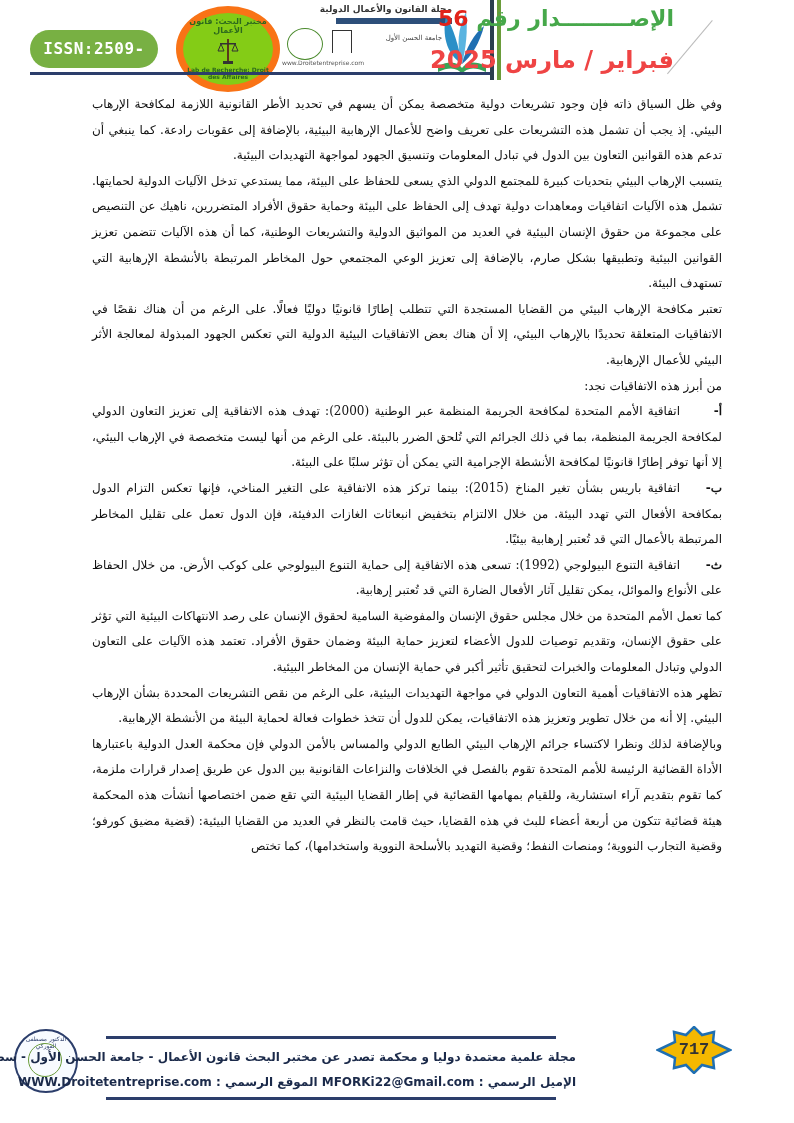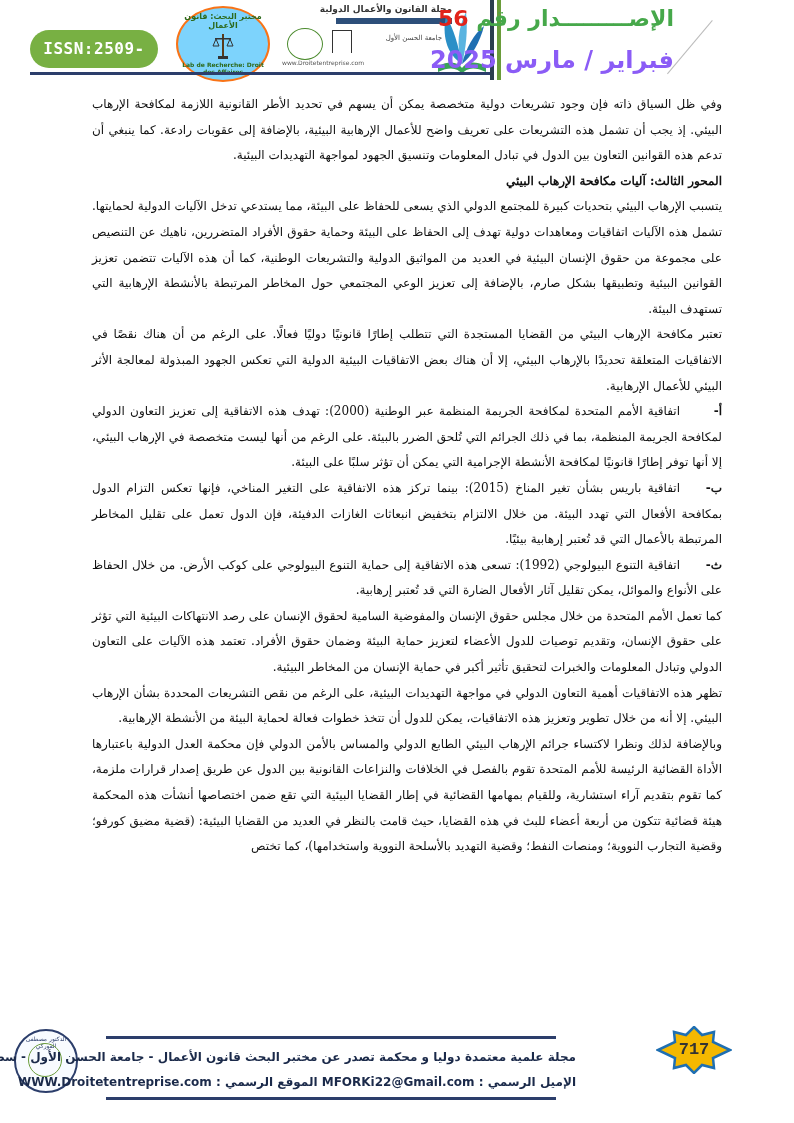--- a/index.html
+++ b/index.html
@@ -6,39 +6,39 @@
   body { width:794px; height:1123px; position:relative; overflow:hidden;
          font-family:"DejaVu Sans", sans-serif; color:#111; }
 
   
   .header { position:absolute; top:0; left:0; width:794px; height:88px; }
   .issn { position:absolute; left:30px; top:30px; width:128px; height:38px;
           background:#78b043; border-radius:19px; color:#fff;
           font-family:"DejaVu Sans Mono", monospace; font-weight:bold;
           font-size:16px; line-height:38px; text-align:center; direction:ltr; letter-spacing:0.5px; }
   .seal-lab { position:absolute; left:176px; top:6px; width:90px; height:72px;
-              border:2px solid #f97316; border-radius:50%; background:#7dd3fc; }
+              border:7px solid #f97316; border-radius:50%; background:#84cc16; }
   .seal-lab .ring-text { position:absolute; left:0; right:0; top:4px; text-align:center;
               font-size:8px; color:#2d6a1d; font-weight:bold; }
   .seal-lab .ring-bottom { position:absolute; left:0; right:0; bottom:5px; text-align:center;
               font-size:6px; color:#2d6a1d; direction:ltr; font-weight:bold; }
   .seal-lab .scales { position:absolute; left:34px; top:24px; width:22px; height:28px; }
   .journal-banner { position:absolute; left:282px; top:4px; width:170px; height:62px; }
   .journal-banner .jtitle { position:absolute; right:0; top:0; font-size:9px; font-weight:bold; color:#333; white-space:nowrap; }
   .journal-banner .jstrip { position:absolute; right:0; top:14px; width:116px; height:6px; background:#2d4f7a; }
   .journal-banner .mini-seal { position:absolute; left:5px; top:24px; width:34px; height:30px; border:1.5px solid #4a8a2c; border-radius:50%; }
   .journal-banner .castle { position:absolute; left:50px; top:26px; width:18px; height:22px; border:1.5px solid #333; border-bottom:none; }
   .journal-banner .univ { position:absolute; right:10px; top:30px; font-size:7px; color:#444; }
   .journal-banner .site { position:absolute; left:0; bottom:0; font-size:6px; color:#555; direction:ltr; }
   .book-logo { position:absolute; left:436px; top:4px; width:52px; height:72px; }
   .vbar-dark { position:absolute; left:490px; top:0; width:4px; height:80px; background:#2c3e50; }
   .vbar-green { position:absolute; left:497px; top:0; width:4px; height:80px; background:#6a9c3a; }
   .issue-line { position:absolute; right:120px; top:6px; font-size:22px; font-weight:bold; color:#46a84a; white-space:nowrap; }
   .issue-line .num { color:#e2231a; }
-  .date-line { position:absolute; right:120px; top:46px; font-size:24px; font-weight:bold; color:#8b5cf6; white-space:nowrap; }
+  .date-line { position:absolute; right:120px; top:46px; font-size:24px; font-weight:bold; color:#ef4444; white-space:nowrap; }
   .deco-slash { position:absolute; left:712px; top:20px; width:1px; height:70px; background:#bbb; transform:rotate(40deg); transform-origin:top left; }
   .header-rule { position:absolute; left:30px; top:72px; width:460px; height:3px; background:#2c3e6b; }
 
   
   .content { position:absolute; top:92px; left:92px; width:630px;
              font-family:"DejaVu Serif", serif; font-size:12px; line-height:25.6px;
              text-align:justify; text-align-last:right; }
   .content p { margin:0; }
   .content .heading { font-weight:bold; }
   .content .num-heading { font-weight:bold; padding-right:18px; }
@@ -100,23 +100,23 @@
     <span>الإصـــــــــدار رقم</span>
     <span class="num">56</span>
   </div>
   <div class="date-line">فبراير / مارس 2025</div>
   <div class="deco-slash"></div>
   <div class="header-rule"></div>
 </div>
 
 <div class="content">
   <p>وفي ظل السياق ذاته فإن وجود تشريعات دولية متخصصة يمكن أن يسهم في تحديد الأطر القانونية اللازمة لمكافحة الإرهاب البيئي. إذ يجب أن تشمل هذه التشريعات على تعريف واضح للأعمال الإرهابية البيئية، بالإضافة إلى عقوبات رادعة. كما ينبغي أن تدعم هذه القوانين التعاون بين الدول في تبادل المعلومات وتنسيق الجهود لمواجهة التهديدات البيئية.</p>
-  <p class="heading">المحور الثالث: آليات مكافحة الإرهاب البيئي</p>
   <p>يتسبب الإرهاب البيئي بتحديات كبيرة للمجتمع الدولي الذي يسعى للحفاظ على البيئة، مما يستدعي تدخل الآليات الدولية لحمايتها. تشمل هذه الآليات اتفاقيات ومعاهدات دولية تهدف إلى الحفاظ على البيئة وحماية حقوق الأفراد المتضررين، ناهيك عن التنصيص على مجموعة من حقوق الإنسان البيئية في العديد من المواثيق الدولية والتشريعات الوطنية، كما أن هذه الآليات تتضمن تعزيز القوانين البيئية وتطبيقها بشكل صارم، بالإضافة إلى تعزيز الوعي المجتمعي حول المخاطر المرتبطة بالأنشطة الإرهابية التي تستهدف البيئة.</p>
   <p>تعتبر مكافحة الإرهاب البيئي من القضايا المستجدة التي تتطلب إطارًا قانونيًا دوليًا فعالًا. على الرغم من أن هناك نقصًا في الاتفاقيات المتعلقة تحديدًا بالإرهاب البيئي، إلا أن هناك بعض الاتفاقيات البيئية الدولية التي تعكس الجهود المبذولة لمعالجة الأثر البيئي للأعمال الإرهابية.</p>
+  <p>من أبرز هذه الاتفاقيات نجد:</p>
 
   <p class="item">
     <span class="marker">أ-</span><span>اتفاقية الأمم المتحدة لمكافحة الجريمة المنظمة عبر الوطنية (2000): تهدف هذه الاتفاقية إلى تعزيز التعاون الدولي لمكافحة الجريمة المنظمة، بما في ذلك الجرائم التي تُلحق الضرر بالبيئة. على الرغم من أنها ليست متخصصة في الإرهاب البيئي، إلا أنها توفر إطارًا قانونيًا لمكافحة الأنشطة الإجرامية التي يمكن أن تؤثر سلبًا على البيئة.</span>
   </p>
   <p class="item">
     <span class="marker">ب-</span><span>اتفاقية باريس بشأن تغير المناخ (2015): بينما تركز هذه الاتفاقية على التغير المناخي، فإنها تعكس التزام الدول بمكافحة الأفعال التي تهدد البيئة. من خلال الالتزام بتخفيض انبعاثات الغازات الدفيئة، فإن الدول تعمل على تقليل المخاطر المرتبطة بالأعمال التي قد تُعتبر إرهابية بيئيًا.</span>
   </p>
   <p class="item">
     <span class="marker">ث-</span><span>اتفاقية التنوع البيولوجي (1992): تسعى هذه الاتفاقية إلى حماية التنوع البيولوجي على كوكب الأرض. من خلال الحفاظ على الأنواع والموائل، يمكن تقليل آثار الأفعال الضارة التي قد تُعتبر إرهابية.</span>
   </p>

